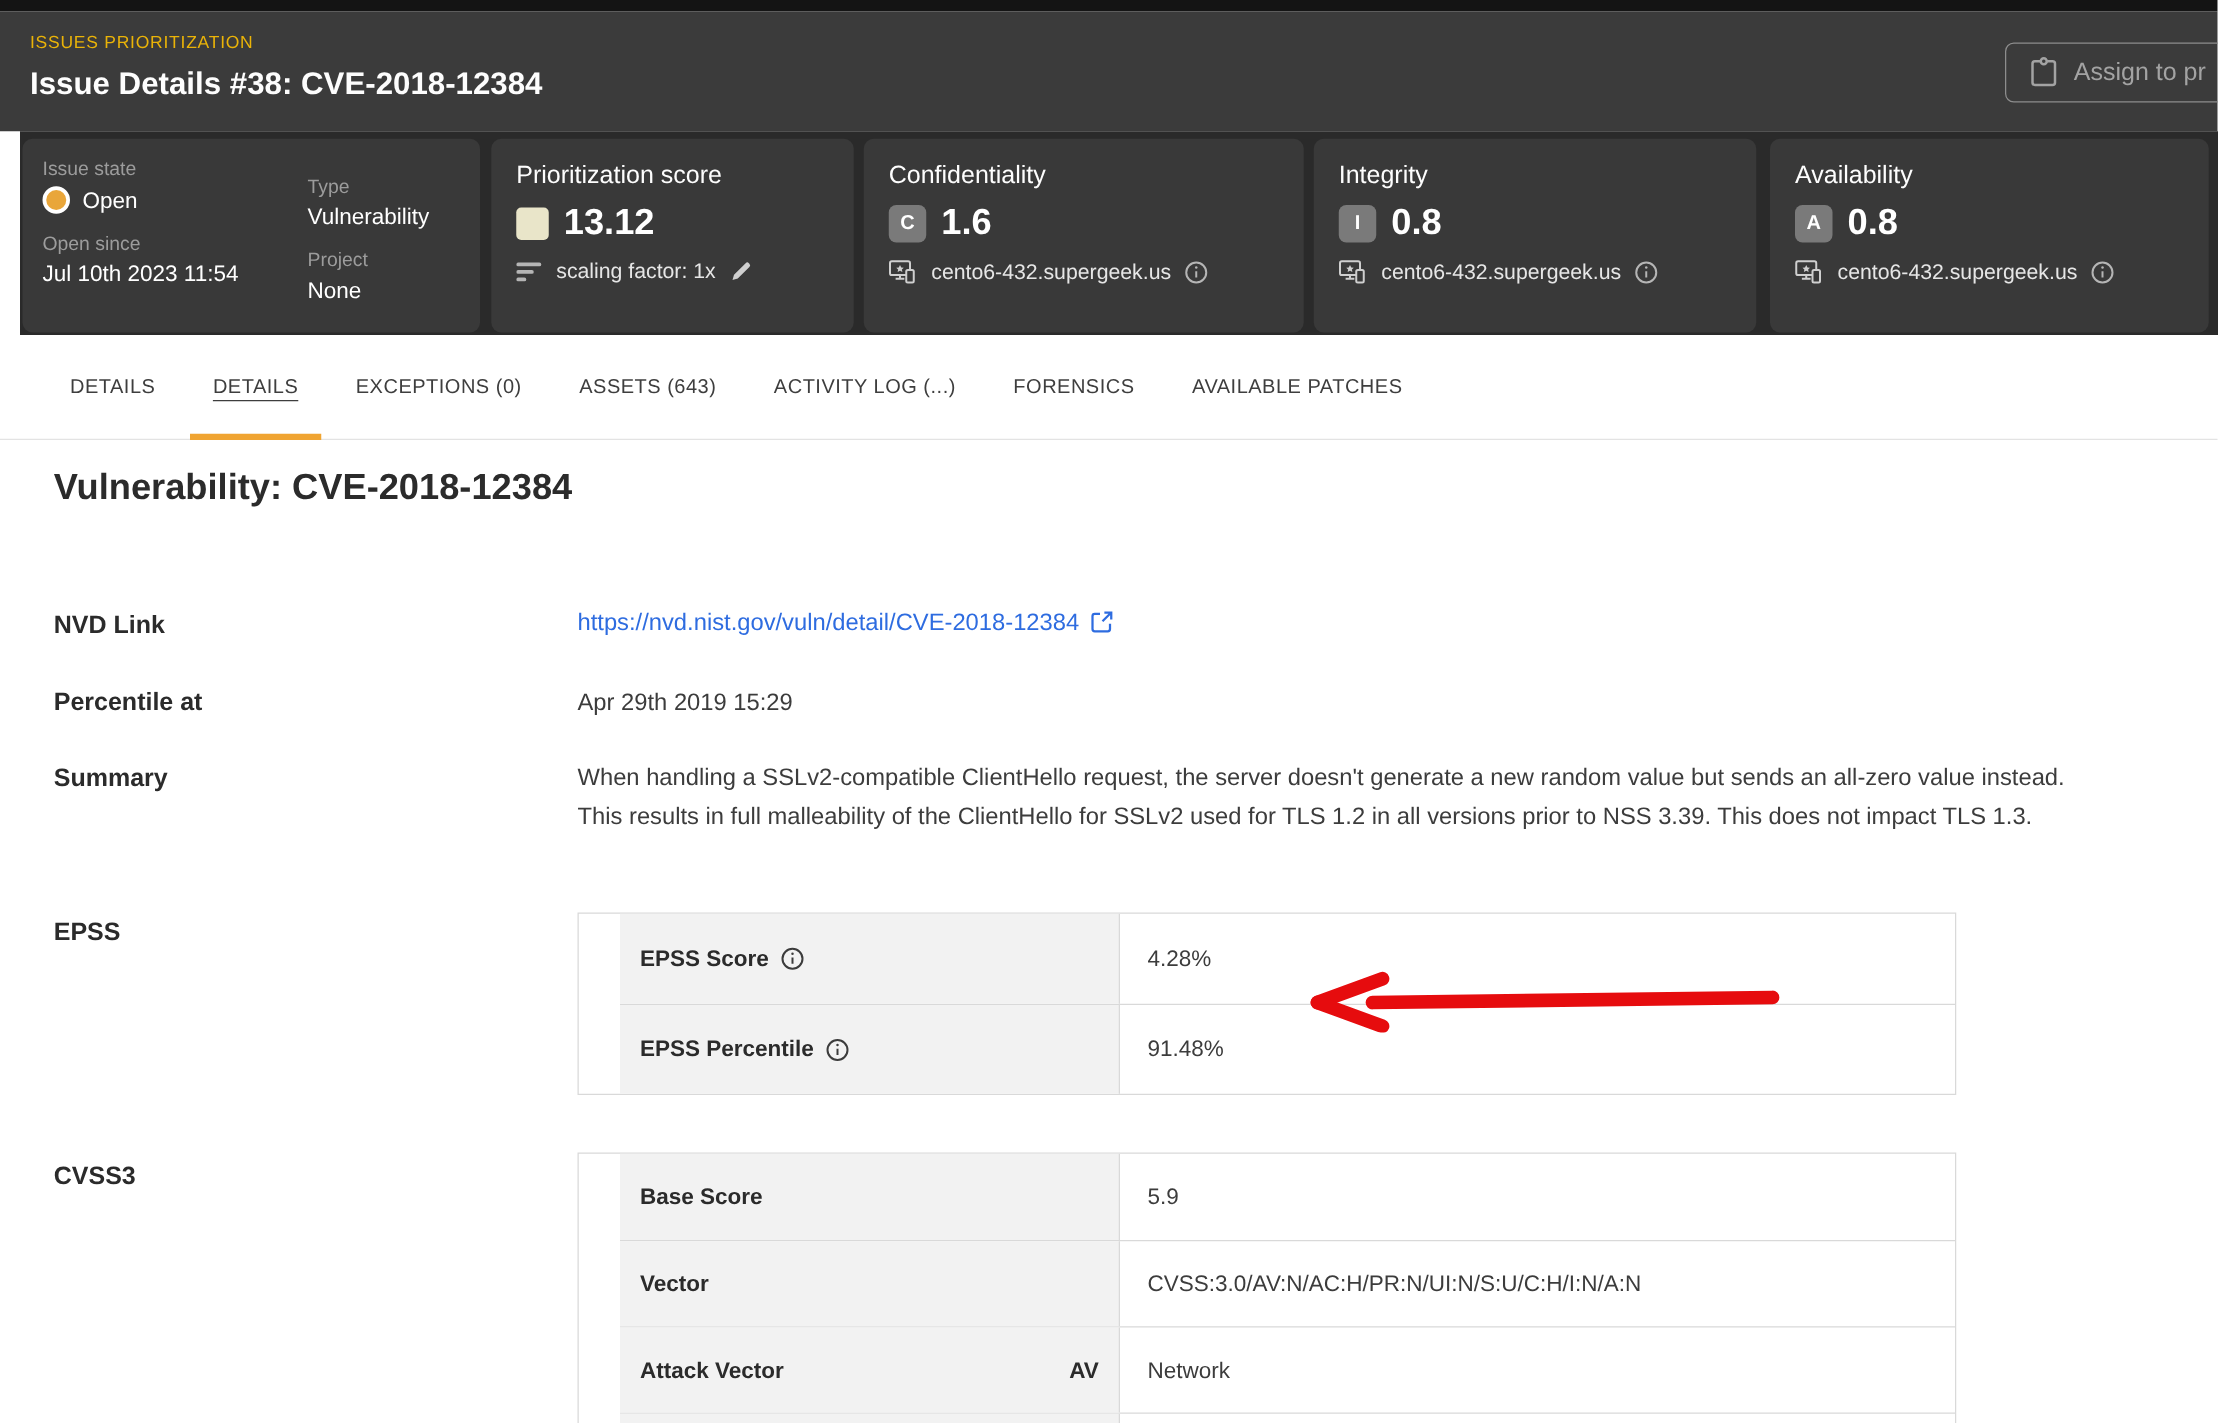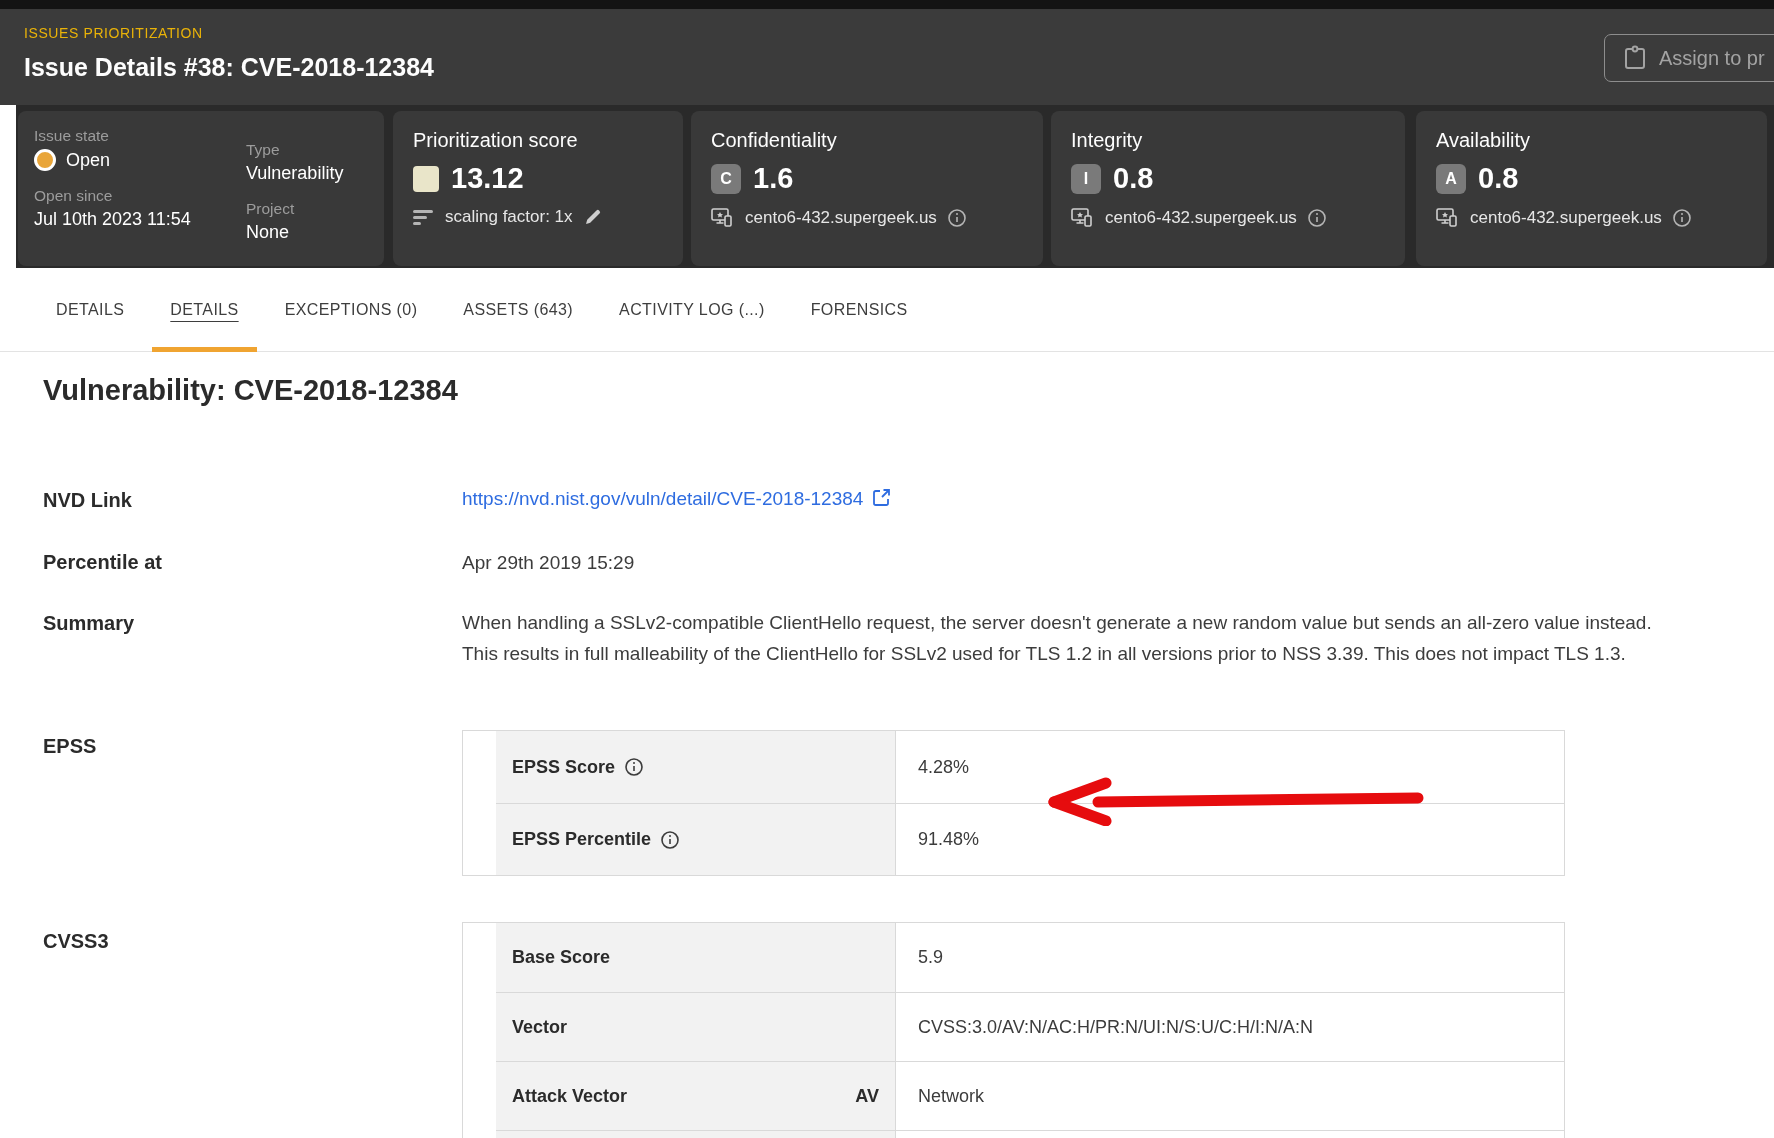--- a/index.html
+++ b/index.html
@@ -222,20 +222,23 @@
     </div>
   <div class="tab">
       <span>ASSETS (643)</span>
     </div>
   <div class="tab">
       <span>ACTIVITY LOG (...)</span>
     </div>
   <div class="tab">
       <span>FORENSICS</span>
     </div>
+  <div class="tab">
+      <span>AVAILABLE PATCHES</span>
+    </div>
 </nav>
 
 <main>
   <h2 class="content-heading">Vulnerability: CVE-2018-12384</h2>
 
   <div class="field-label" style="top:489px">NVD Link</div>
   <div class="field-value" style="top:488px">
     <a href="#" class="nvd-link">
       <span>https://nvd.nist.gov/vuln/detail/CVE-2018-12384</span>
       <svg width="19" height="19" viewBox="0 0 19 19" fill="none" stroke="#2e6ce0" stroke-width="1.8">

